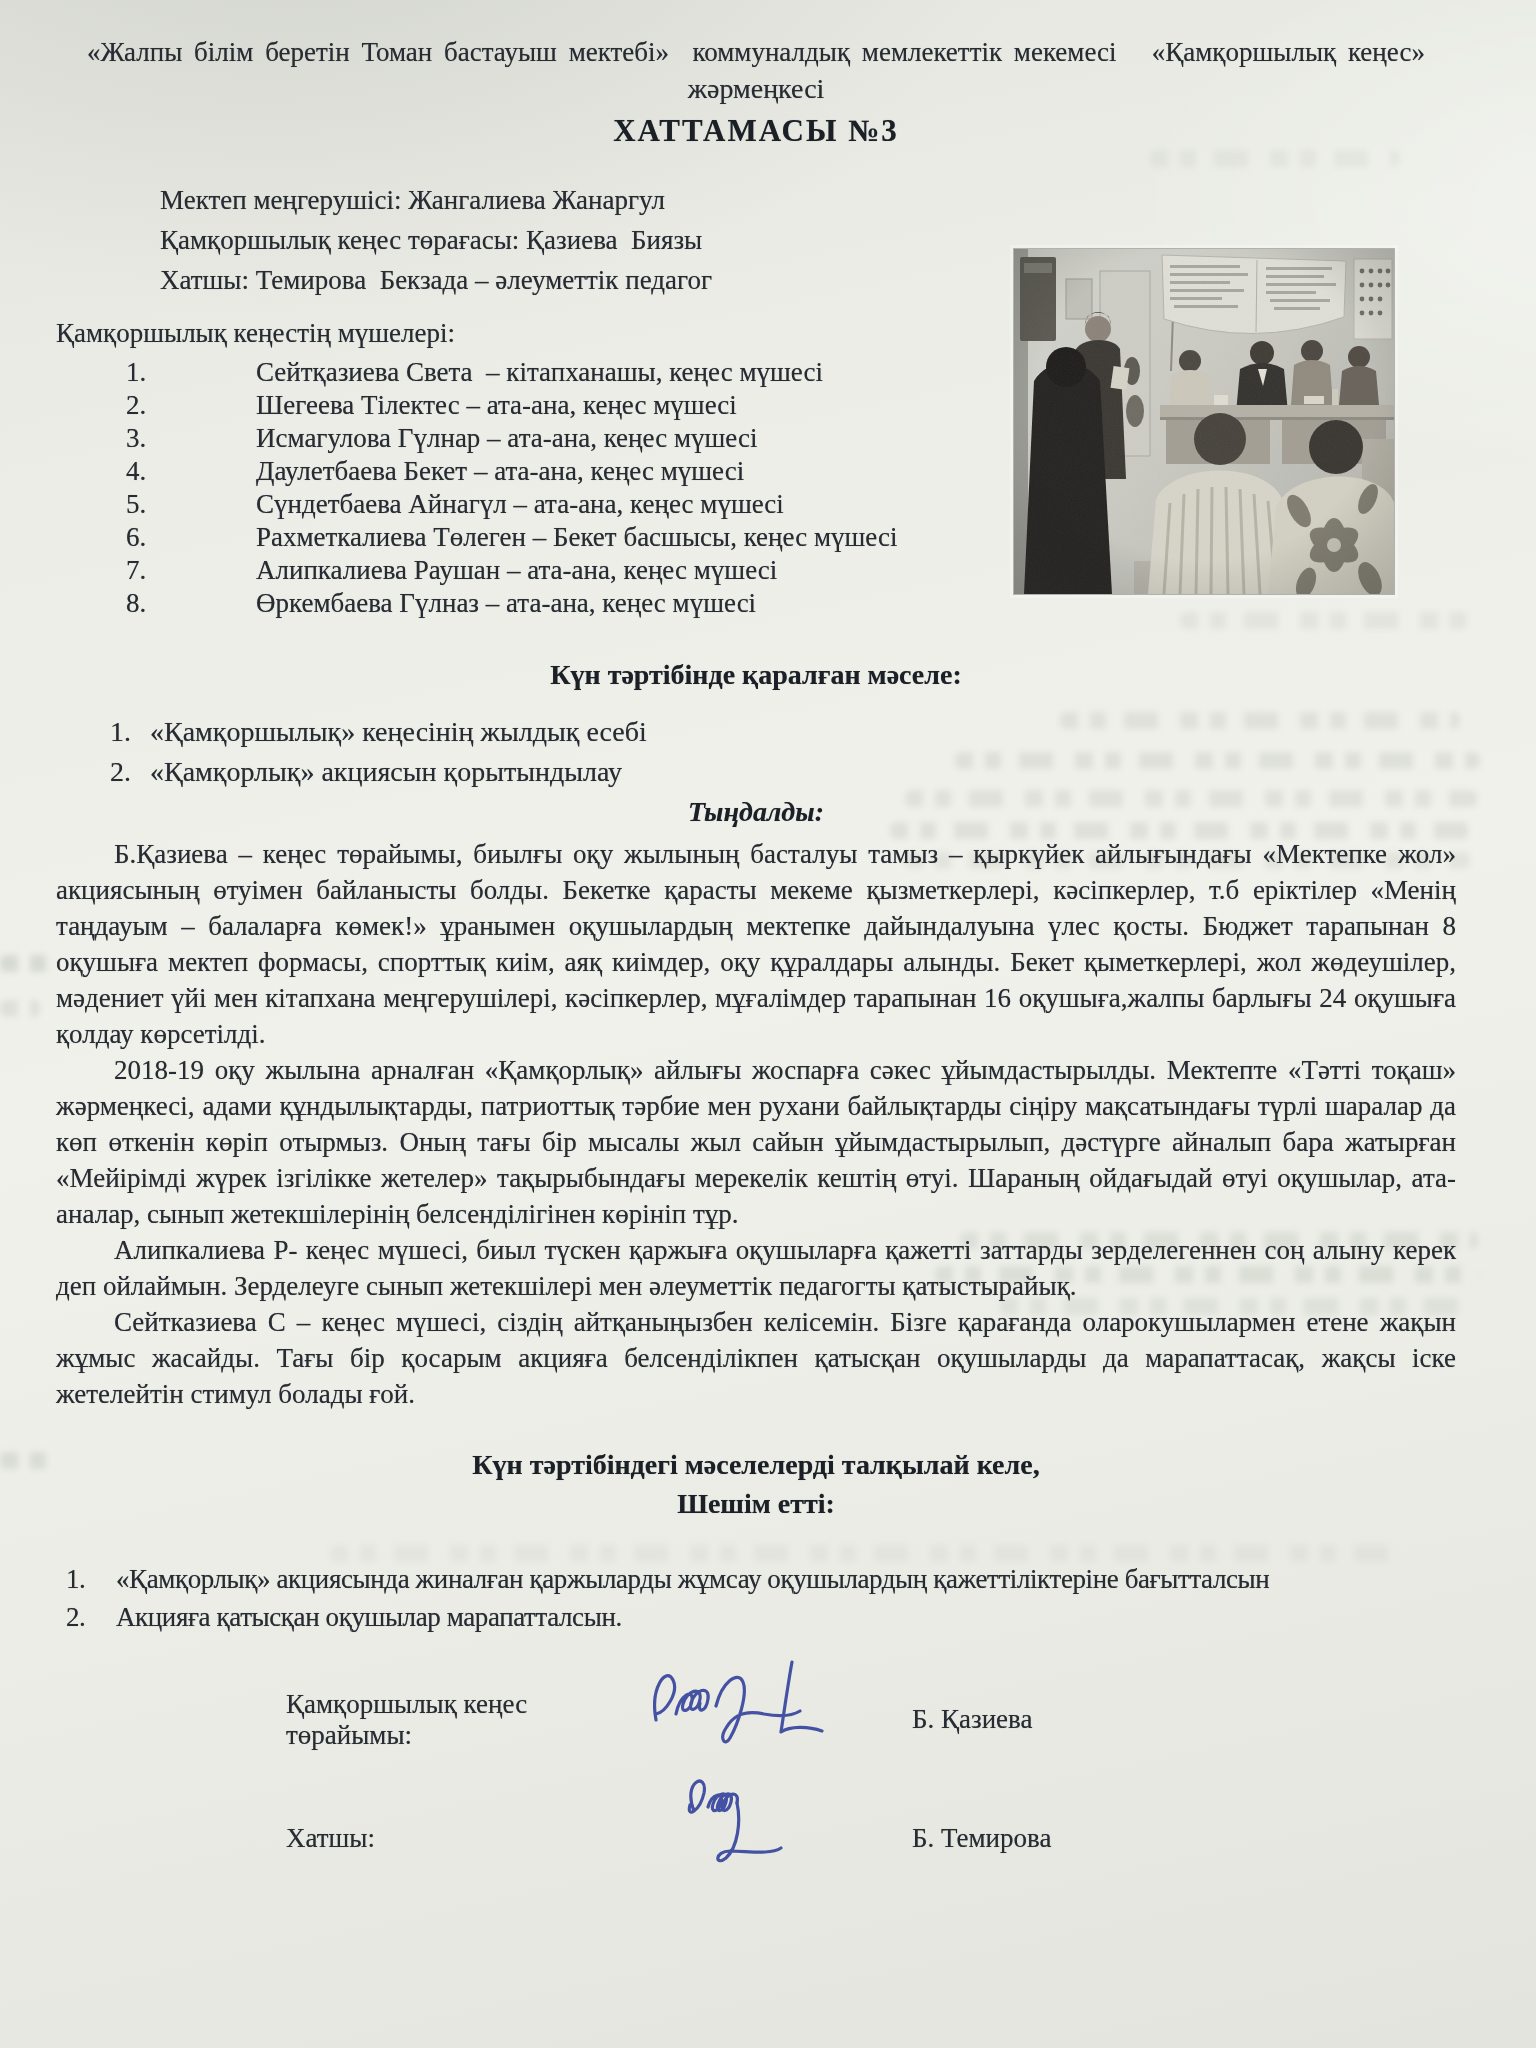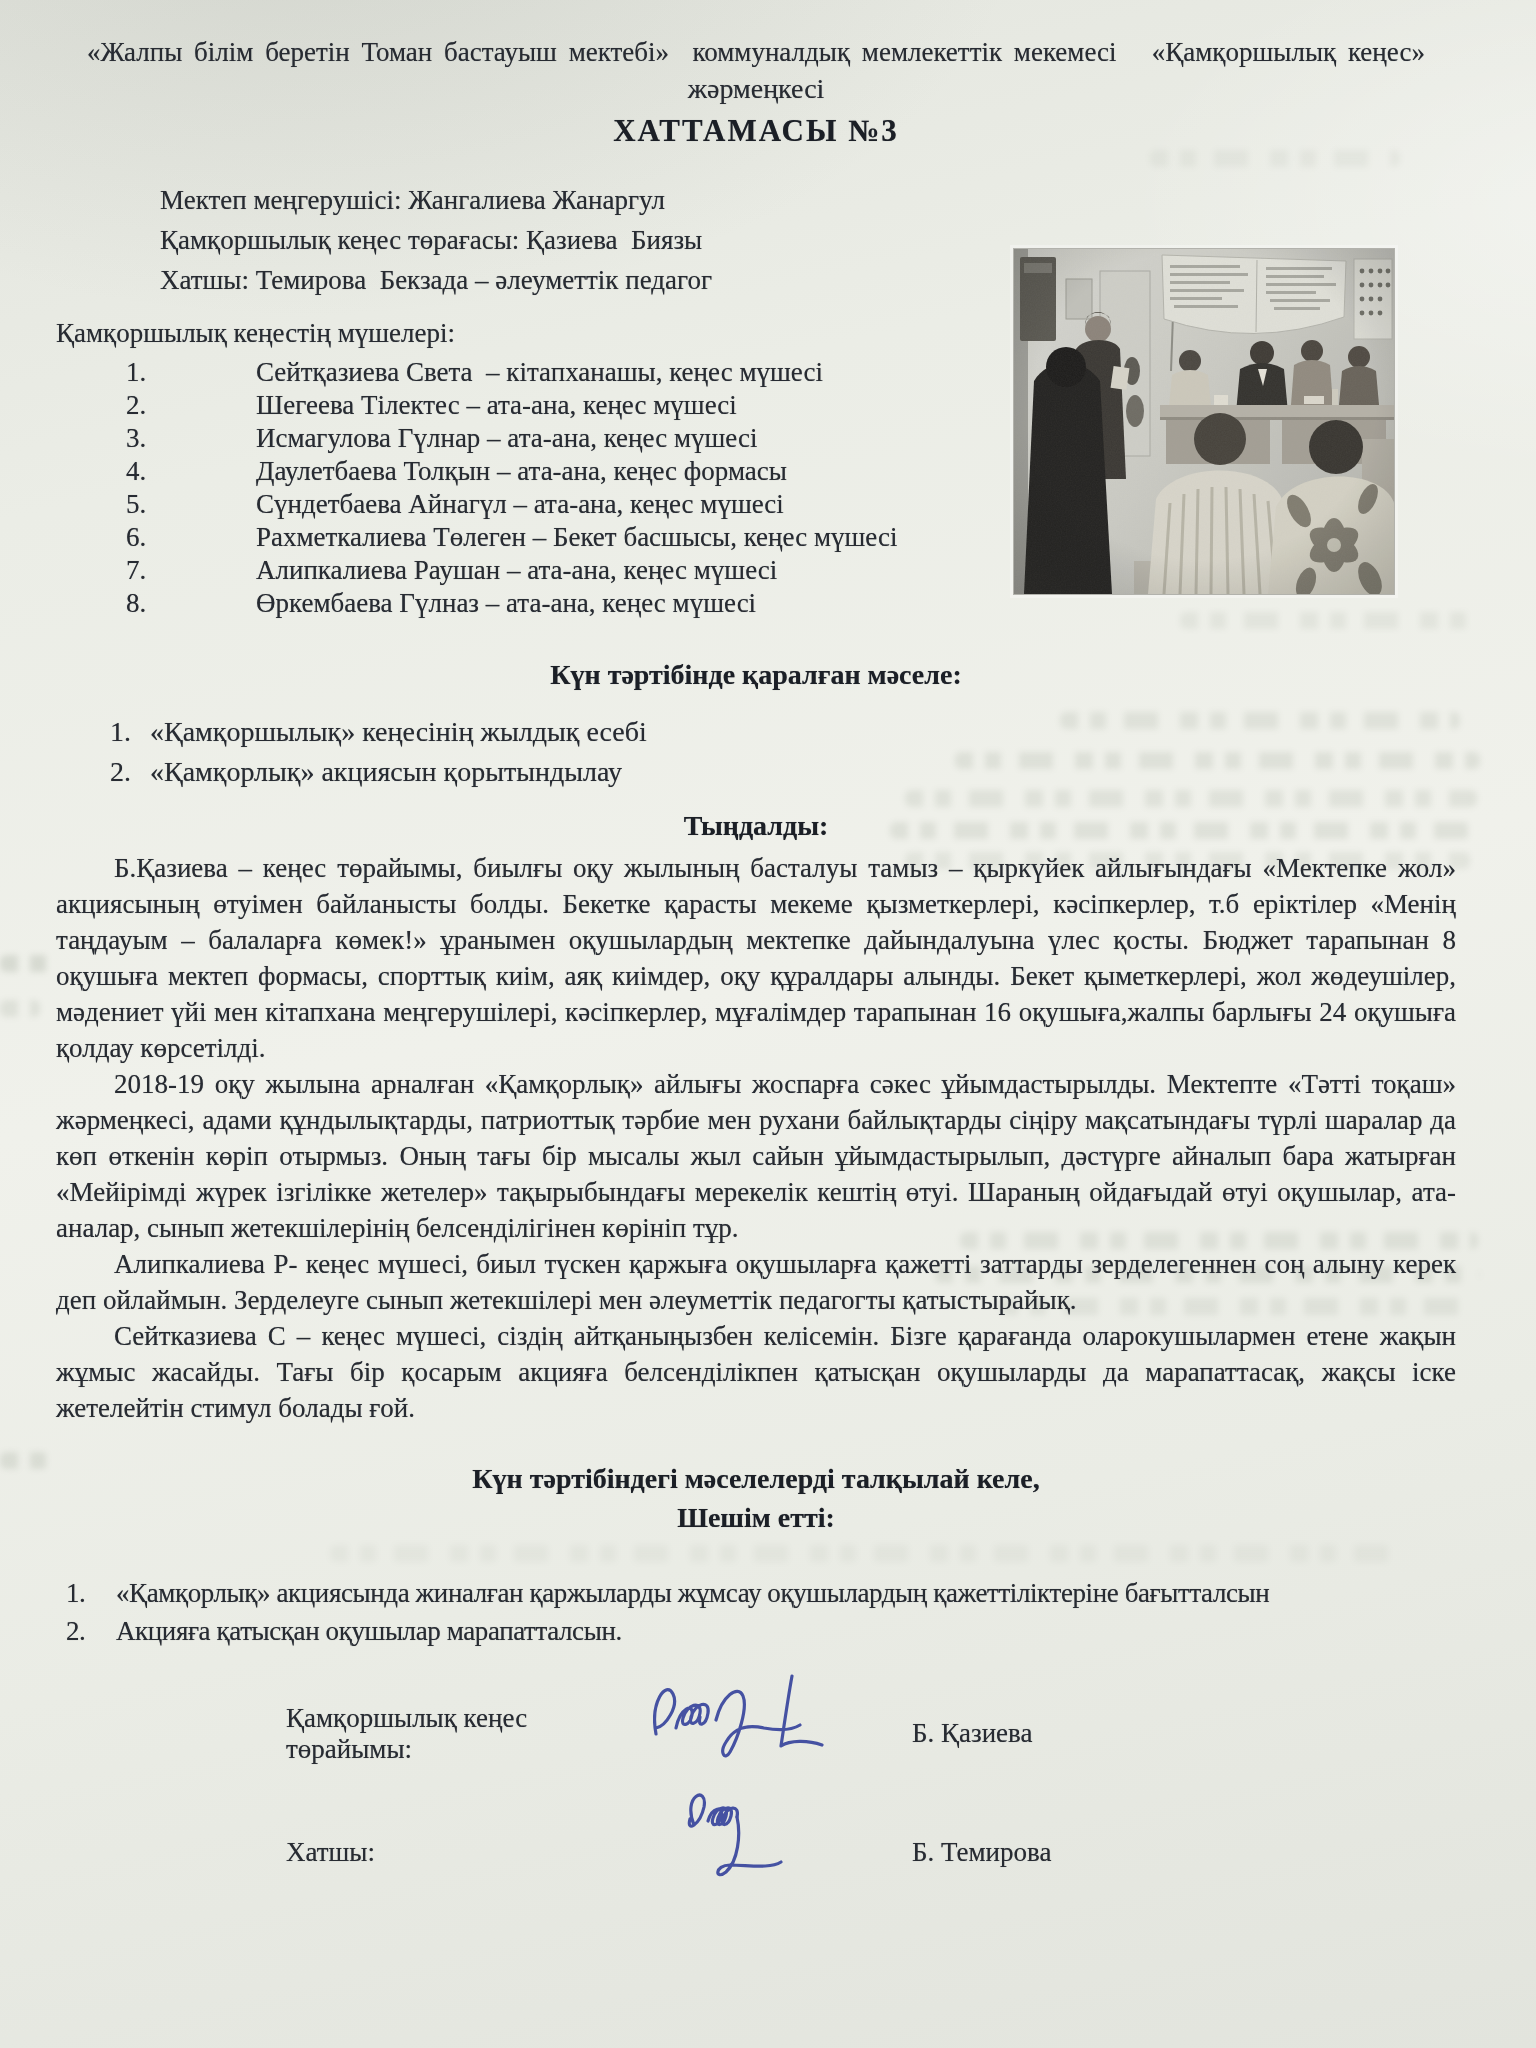--- a/index.html
+++ b/index.html
@@ -31,21 +31,21 @@
   .officials{margin-top:26px;margin-left:104px;font-size:27px;line-height:40px;}
   .members-h{margin-top:14px;font-size:27px;line-height:38px;}
   .mlist{margin-top:4px;}
   .mi{display:flex;font-size:27px;line-height:33px;}
   .mi .num{box-sizing:border-box;width:200px;padding-left:70px;flex:0 0 auto;}
   .agenda-h{margin-top:36px;font-size:28px;line-height:38px;}
   .alist{margin-top:18px;}
   .ai{display:flex;font-size:28px;line-height:40px;}
   .ai .num{box-sizing:border-box;width:94px;padding-left:54px;flex:0 0 auto;}
   .sec-h{font-size:28px;line-height:40px;}
-  .heard-h{margin-top:14px;}
+  .heard-h{margin-top:0;font-style:italic;}
   .par{font-size:27px;line-height:36px;text-align:justify;text-indent:58px;margin:0;}
   .par.first{margin-top:4px;}
   .spoke-h{margin-top:16px;margin-bottom:12px;}
   .dec-h{margin-top:34px;font-size:28px;line-height:38px;}
   .dlist{margin-top:36px;}
   .di{display:flex;font-size:27px;line-height:38px;letter-spacing:-0.4px;}
   .di .num{box-sizing:border-box;width:60px;padding-left:10px;flex:0 0 auto;}
   .sig-row{display:flex;align-items:center;margin-left:230px;font-size:27px;}
   .sig-row.r1{margin-top:36px;}
   .sig-row.r2{margin-top:16px;}
@@ -228,21 +228,21 @@
       <div class="mi soft">
           <span class="num">2.</span>
           <span class="pre">Шегеева Тілектес – ата-ана, кеңес мүшесі</span>
         </div>
       <div class="mi soft">
           <span class="num">3.</span>
           <span class="pre">Исмагулова Гүлнар – ата-ана, кеңес мүшесі</span>
         </div>
       <div class="mi soft">
           <span class="num">4.</span>
-          <span class="pre">Даулетбаева Толқын – ата-ана, кеңес формасы</span>
+          <span class="pre">Даулетбаева Бекет – ата-ана, кеңес мүшесі</span>
         </div>
       <div class="mi soft">
           <span class="num">5.</span>
           <span class="pre">Сүндетбаева Айнагүл – ата-ана, кеңес мүшесі</span>
         </div>
       <div class="mi soft">
           <span class="num">6.</span>
           <span class="pre">Рахметкалиева Төлеген – Бекет басшысы, кеңес мүшесі</span>
         </div>
       <div class="mi soft">

